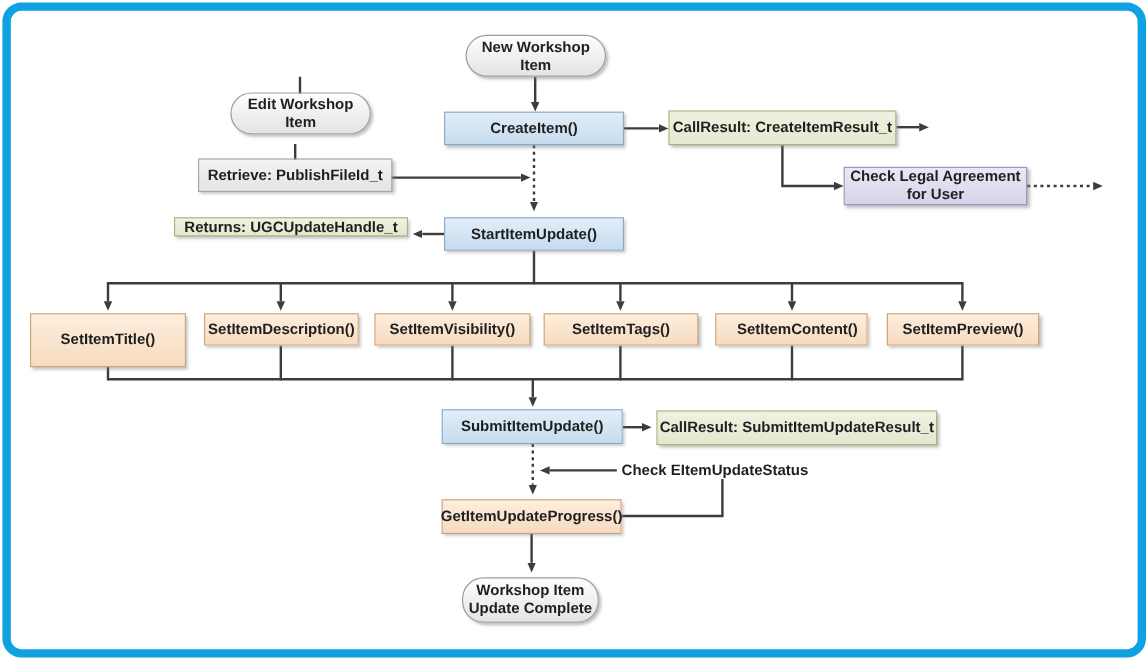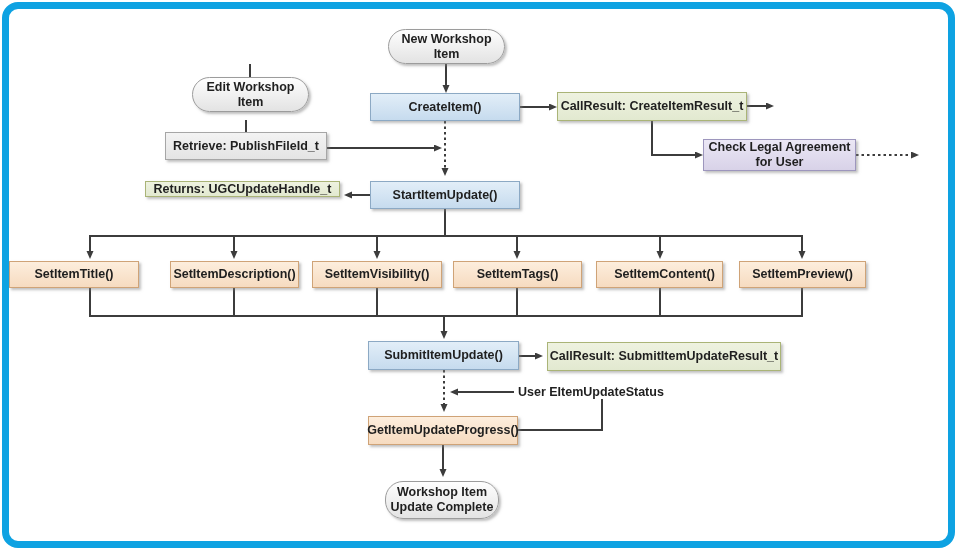--- a/index.html
+++ b/index.html
@@ -93,36 +93,36 @@
 
   <div class="node result" style="left:557px;top:92px;width:190px;height:29px;">CallResult: CreateItemResult_t</div>
 
 
   <div class="node action" style="left:703px;top:139px;width:153px;height:32px;">Check Legal Agreement for User</div>
 
   <div class="node result" style="left:145px;top:181px;width:195px;height:16px;">Returns: UGCUpdateHandle_t</div>
 
   <div class="node api" style="left:370px;top:181px;width:150px;height:28px;">StartItemUpdate()</div>
 
-  <div class="node setter" style="left:9px;top:261px;width:130px;height:27px;">SetItemTitle()</div>
+  <div class="node setter" style="left:25px;top:261px;width:130px;height:45px;">SetItemTitle()</div>
 
   <div class="node setter" style="left:170px;top:261px;width:129px;height:27px;">SetItemDescription()</div>
 
   <div class="node setter" style="left:312px;top:261px;width:130px;height:27px;">SetItemVisibility()</div>
 
   <div class="node setter" style="left:453px;top:261px;width:129px;height:27px;">SetItemTags()</div>
 
   <div class="node setter" style="left:596px;top:261px;width:127px;height:27px;padding-left:10px;">SetItemContent()</div>
 
   <div class="node setter" style="left:739px;top:261px;width:127px;height:27px;">SetItemPreview()</div>
 
   <div class="node api" style="left:368px;top:341px;width:151px;height:29px;">SubmitItemUpdate()</div>
 
   <div class="node result" style="left:547px;top:342px;width:234px;height:29px;">CallResult: SubmitItemUpdateResult_t</div>
 
-  <div class="floatlabel" style="left:516px;top:385px;">User EItemUpdateStatus</div>
+  <div class="floatlabel" style="left:516px;top:385px;">Check EItemUpdateStatus</div>
 
   <div class="node setter" style="left:368px;top:416px;width:150px;height:29px;">GetItemUpdateProgress()</div>
 
   <div class="node terminal" style="left:385px;top:481px;width:114px;height:38px;">Workshop Item Update Complete</div>
 
   <div class="frame"></div>
 </div>
 
 </body></html>

